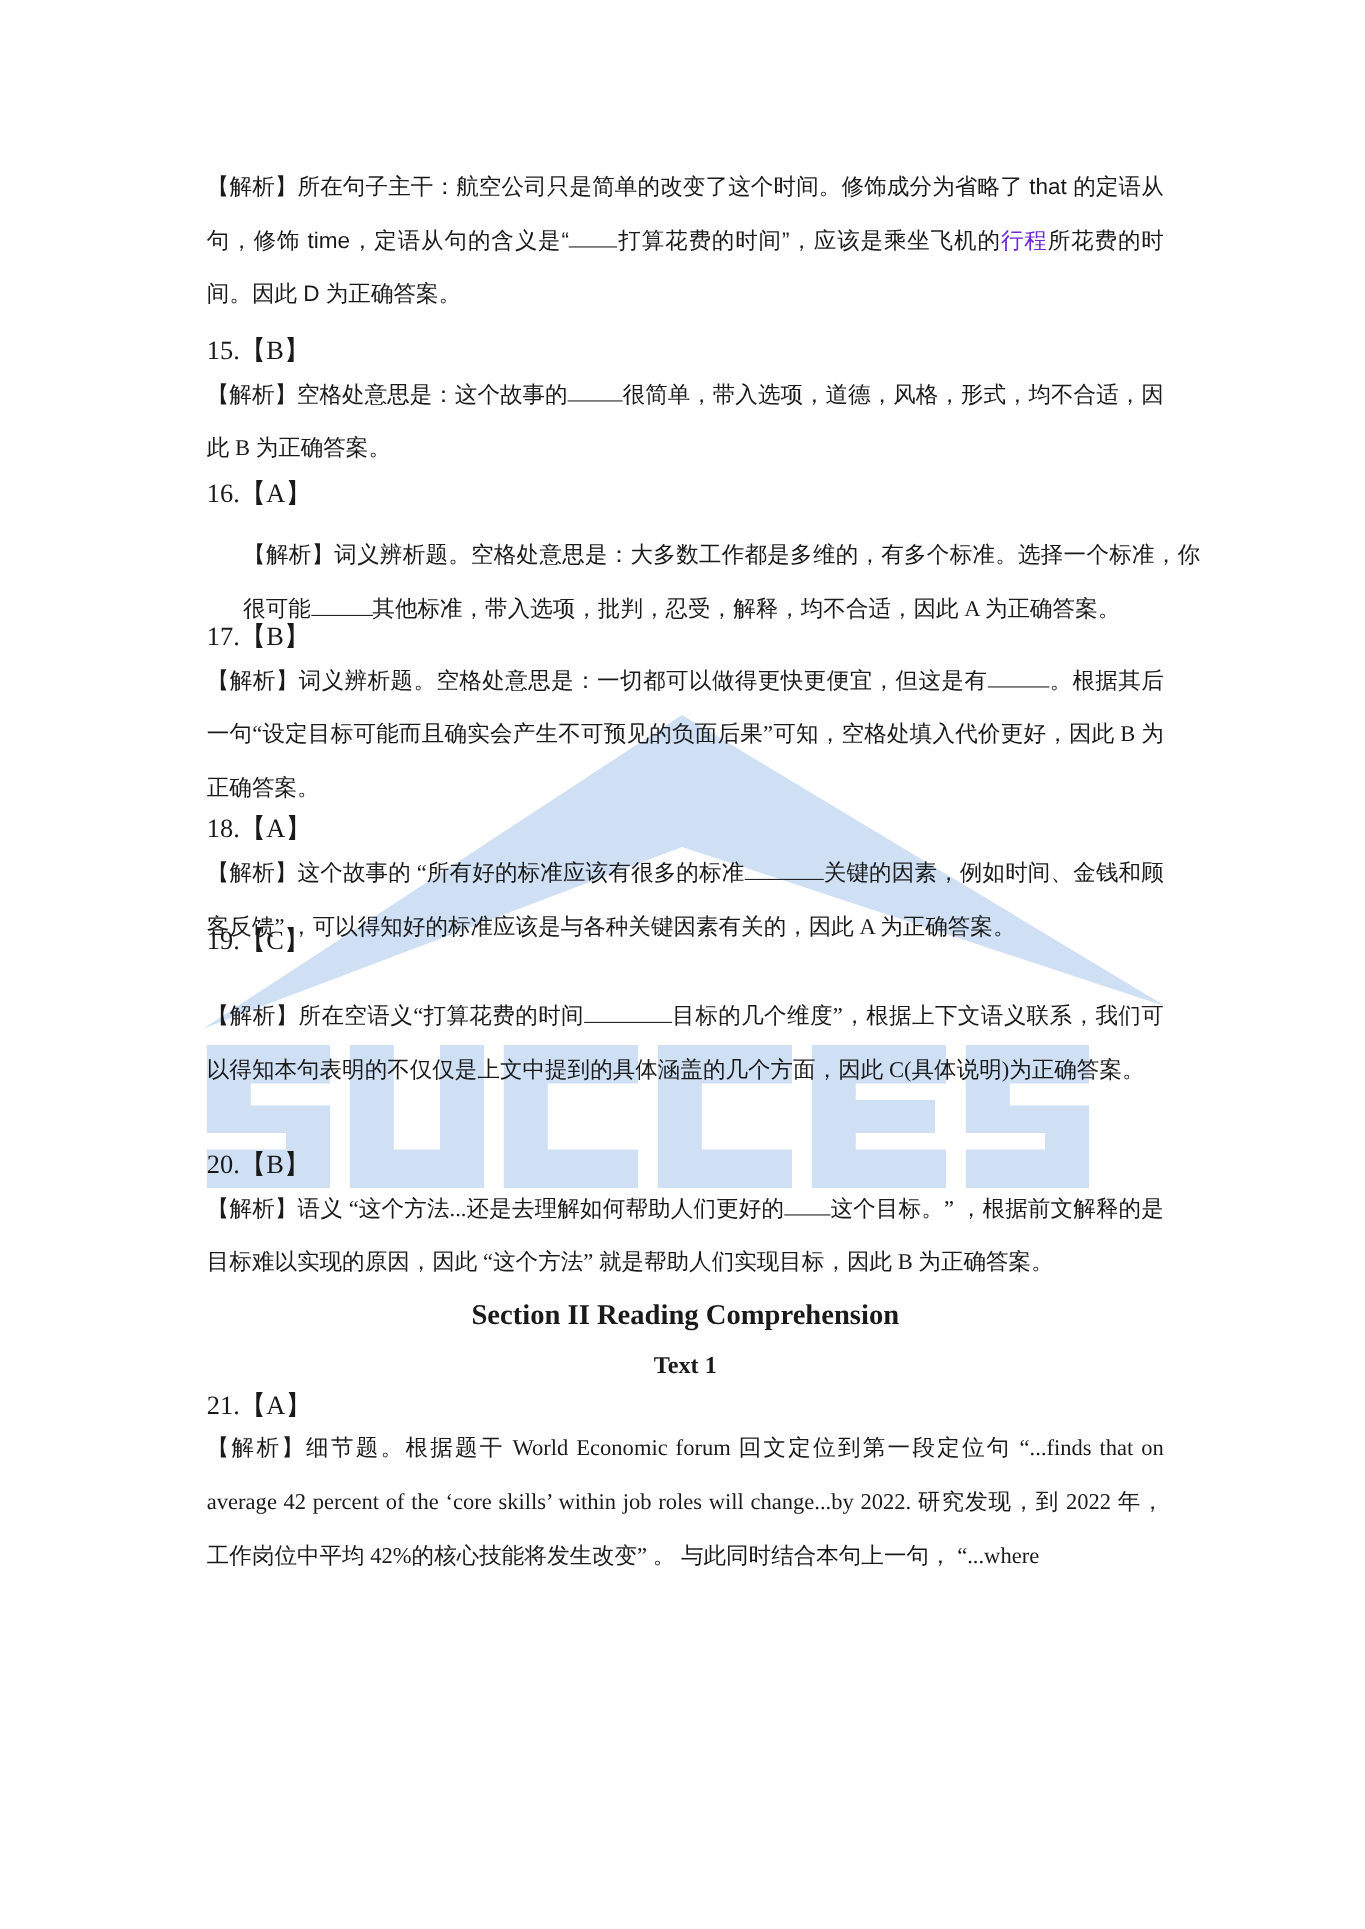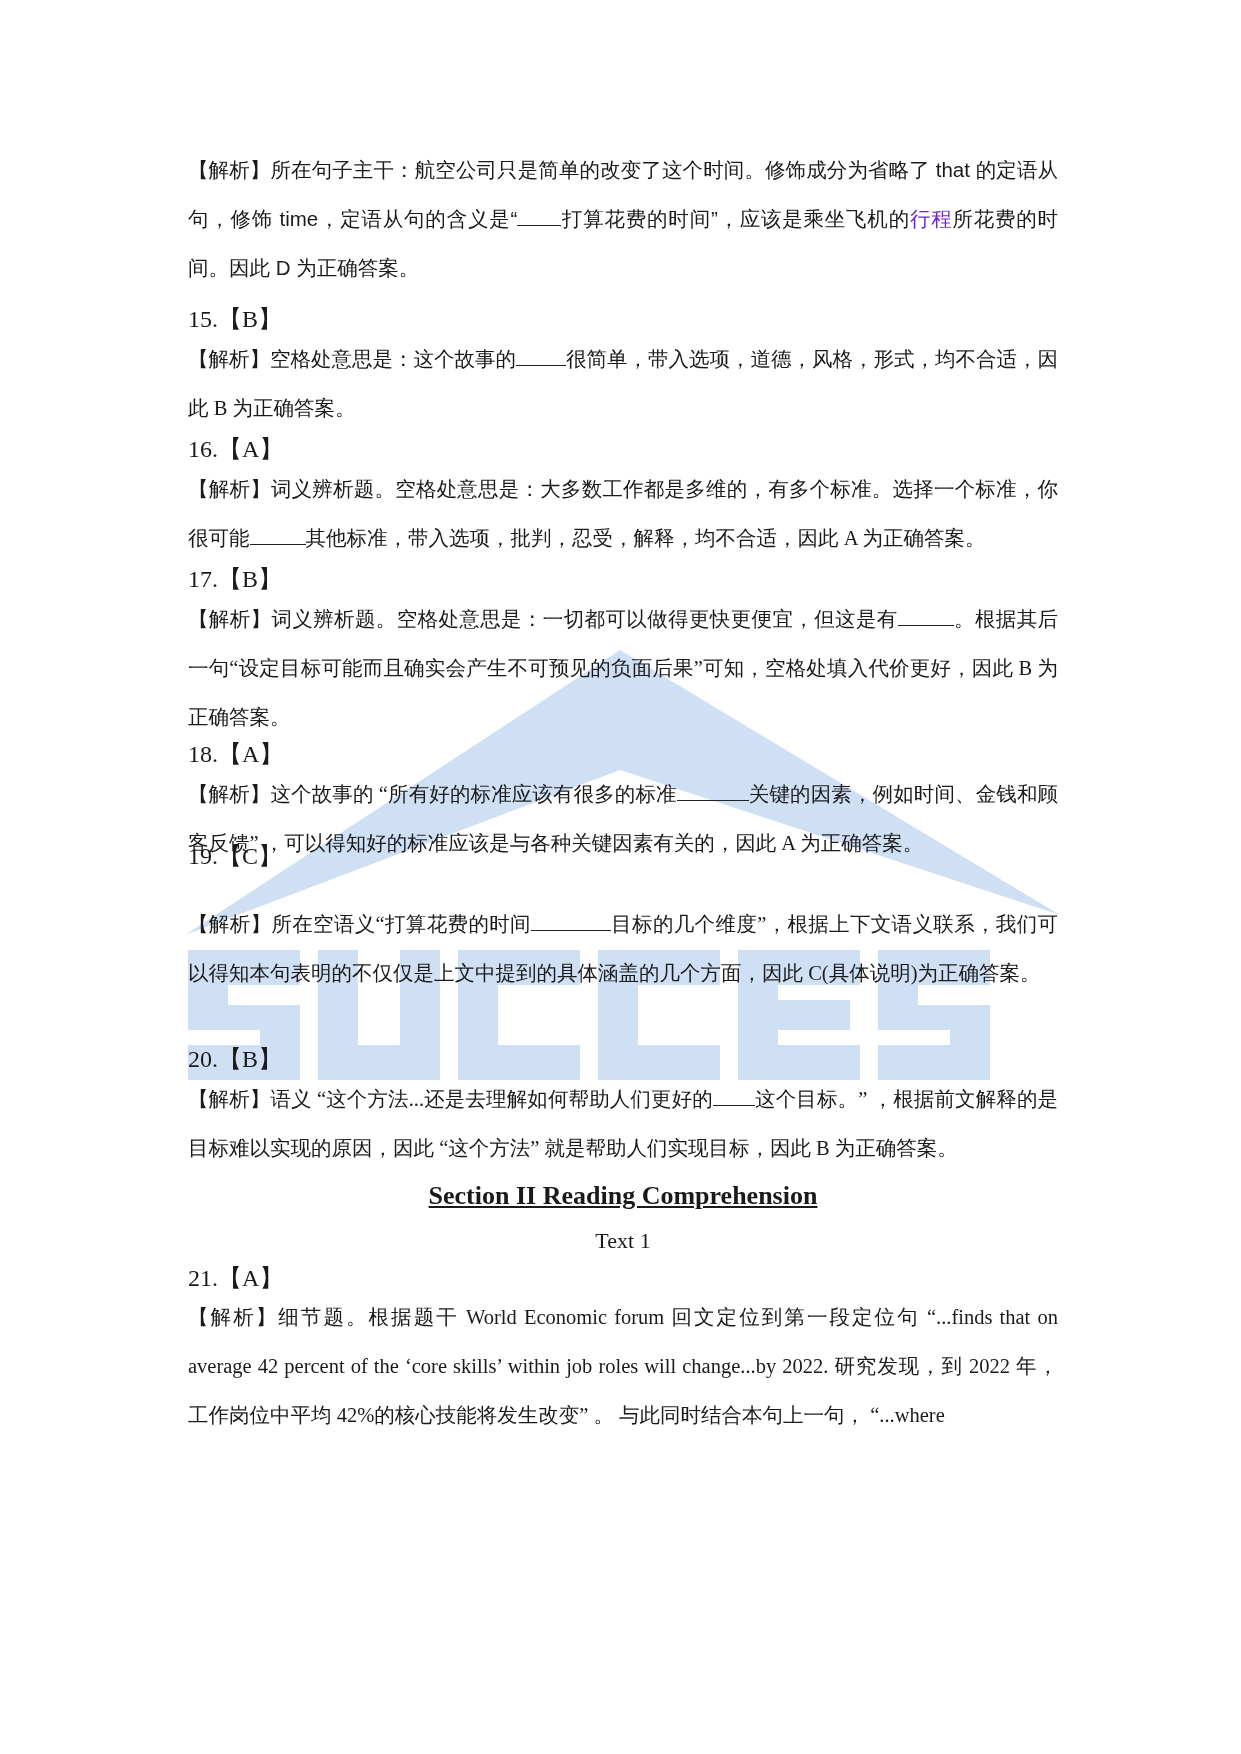--- a/index.html
+++ b/index.html
@@ -56,28 +56,27 @@
     }
     .red { color: #6d28d9; }
     .section-title {
       position: absolute;
       left: 0;
       width: 870px;
       text-align: center;
       font-weight: bold;
       font-size: 26px;
       line-height: 32px;
-      text-decoration: underline;
     }
     .text-title {
       position: absolute;
       left: 0;
       width: 870px;
       text-align: center;
-      font-weight: normal;
+      font-weight: bold;
       font-size: 22px;
       line-height: 28px;
     }
   </style>
 </head>
 <body>
 
 <svg class="watermark" viewBox="0 0 1241 1754" xmlns="http://www.w3.org/2000/svg">
   <g fill="#cfe0f5">
 
@@ -107,21 +106,21 @@
   <div class="para" style="top:-4px;">
     <span>【解析】</span><span class="sans">所在句子主干：航空公司只是简单的改变了这个时间。修饰成分为省略了 that 的定语从句，修饰 time，定语从句的含义是“</span><span class="blank" style="width:44px;"></span><span class="sans">打算花费的时间”，应该是乘坐飞机的</span><span class="sans red">行程</span><span class="sans">所花费的时间。因此 D 为正确答案。</span>
   </div>
 
   <div class="qnum" style="top:155px;">15.【B】</div>
   <div class="para" style="top:185px;">
     <span>【解析】</span><span>空格处意思是：这个故事的</span><span class="blank" style="width:50px;"></span><span>很简单，带入选项，道德，风格，形式，均不合适，因此 B 为正确答案。</span>
   </div>
 
   <div class="qnum" style="top:285px;">16.【A】</div>
-  <div class="para" style="top:315px;">
+  <div class="para" style="top:331px;margin-left:33px;">
     <span>【解析】</span><span>词义辨析题。空格处意思是：大多数工作都是多维的，有多个标准。选择一个标准，你很可能</span><span class="blank" style="width:56px;"></span><span>其他标准，带入选项，批判，忍受，解释，均不合适，因此 A 为正确答案。</span>
   </div>
 
   <div class="qnum" style="top:415px;">17.【B】</div>
   <div class="para" style="top:445px;">
     <span>【解析】</span><span>词义辨析题。空格处意思是：一切都可以做得更快更便宜，但这是有</span><span class="blank" style="width:56px;"></span><span>。根据其后一句“设定目标可能而且确实会产生不可预见的负面后果”可知，空格处填入代价更好，因此 B 为正确答案。</span>
   </div>
 
   <div class="qnum" style="top:590px;">18.【A】</div>
   <div class="para" style="top:620px;">

